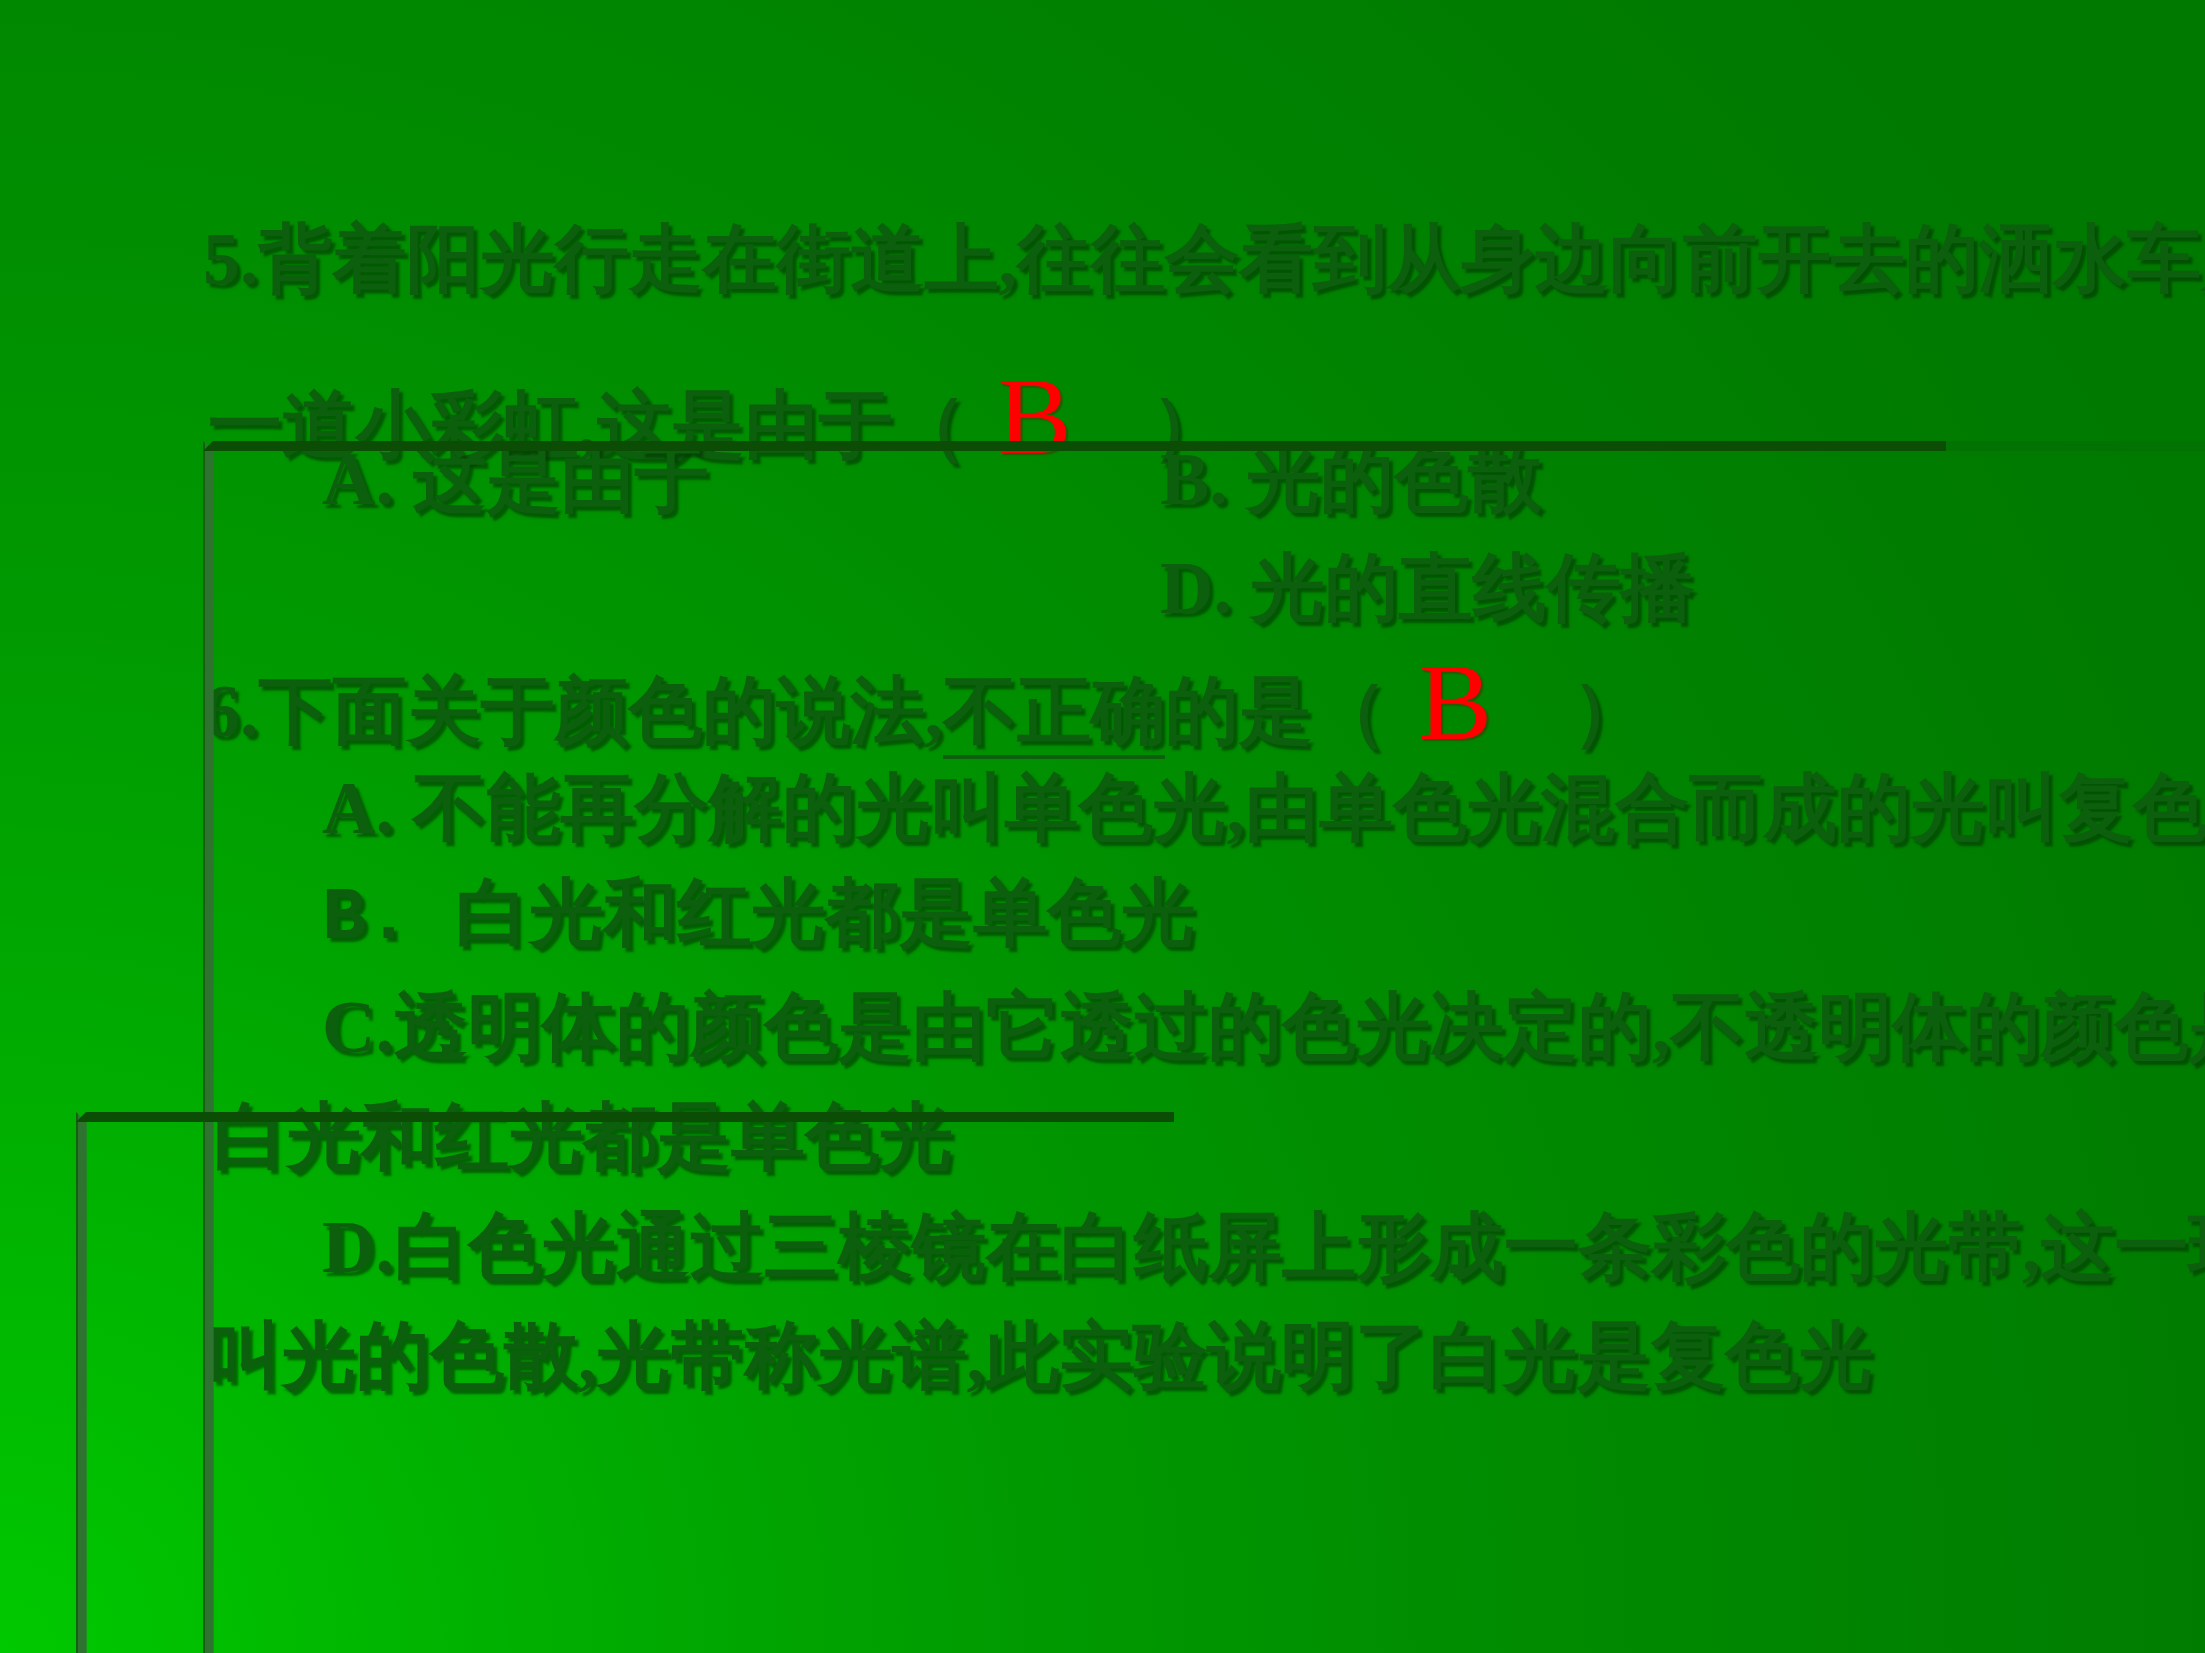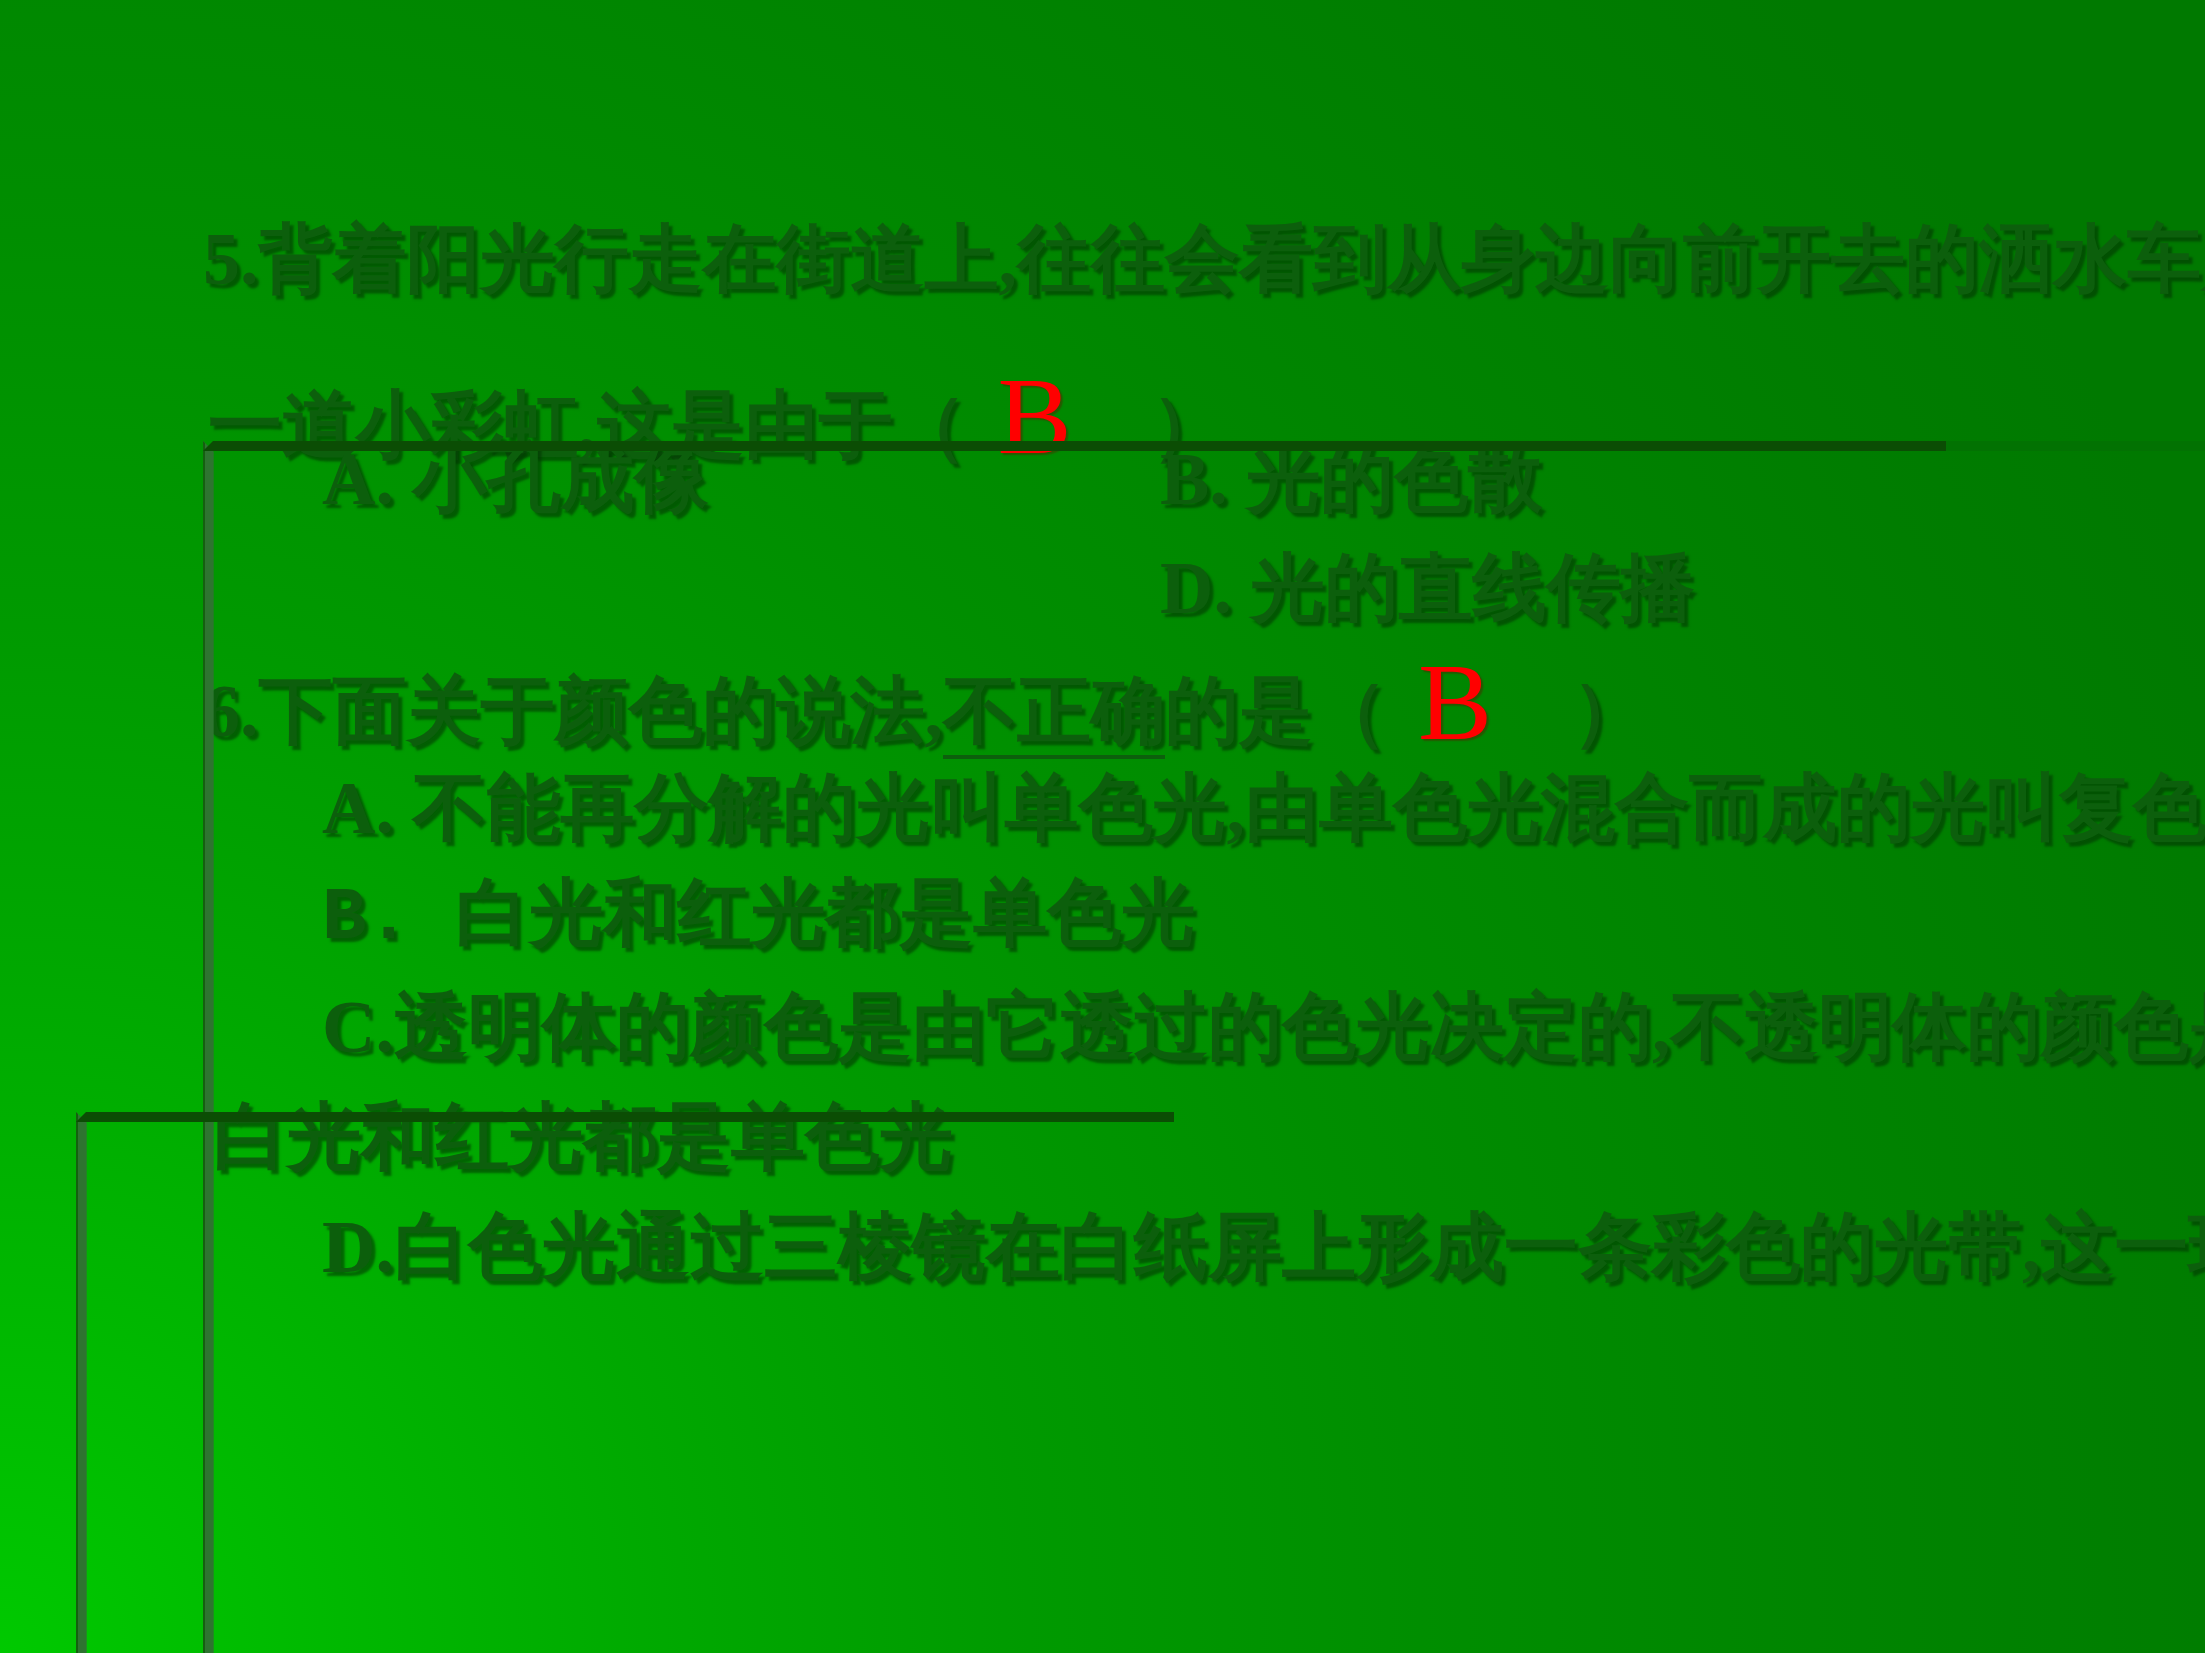--- a/index.html
+++ b/index.html
@@ -88,21 +88,21 @@
 
   <div class="line" style="left:203px; top:205px;">
     <span>5.背着阳光行走在街道上,往往会看到从身边向前开去的洒水车后有</span>
   </div>
 
   <div class="line" style="left:208px; top:315px;margin-top:43px;">
     <span>一道小彩虹,这是由于（</span><span class="ans">B</span><span>）</span>
   </div>
 
   <div class="line" style="left:322px; top:425px; width:1608px;">
-    <span>A. 小孔成像</span>
+    <span>A. 这是由于</span>
     <span class="col2">B. 光的色散</span>
   </div>
 
   <div class="line" style="left:322px; top:534px; width:1608px;">
     <span class="col2">D. 光的直线传播</span>
   </div>
 
   <div class="line" style="left:203px; top:644px;">
     <span>6.下面关于颜色的说法,</span><span class="u">不正确</span><span>的是（</span><span class="ans">B</span><span>）</span>
   </div>
@@ -120,15 +120,18 @@
   </div>
 
   <div class="line" style="left:213px; top:1083px;">
     <span>白光和红光都是单色光</span>
   </div>
 
   <div class="line" style="left:322px; top:1193px;">
     <span>D.白色光通过三棱镜在白纸屏上形成一条彩色的光带,这一现象</span>
   </div>
 
+  <div class="line" style="left:208px; top:1302px;">
+    <span>叫光的色散,光带称光谱,此实验说明了白光是复色光</span>
+  </div>
 
 </div>
 
 
 </body></html>

